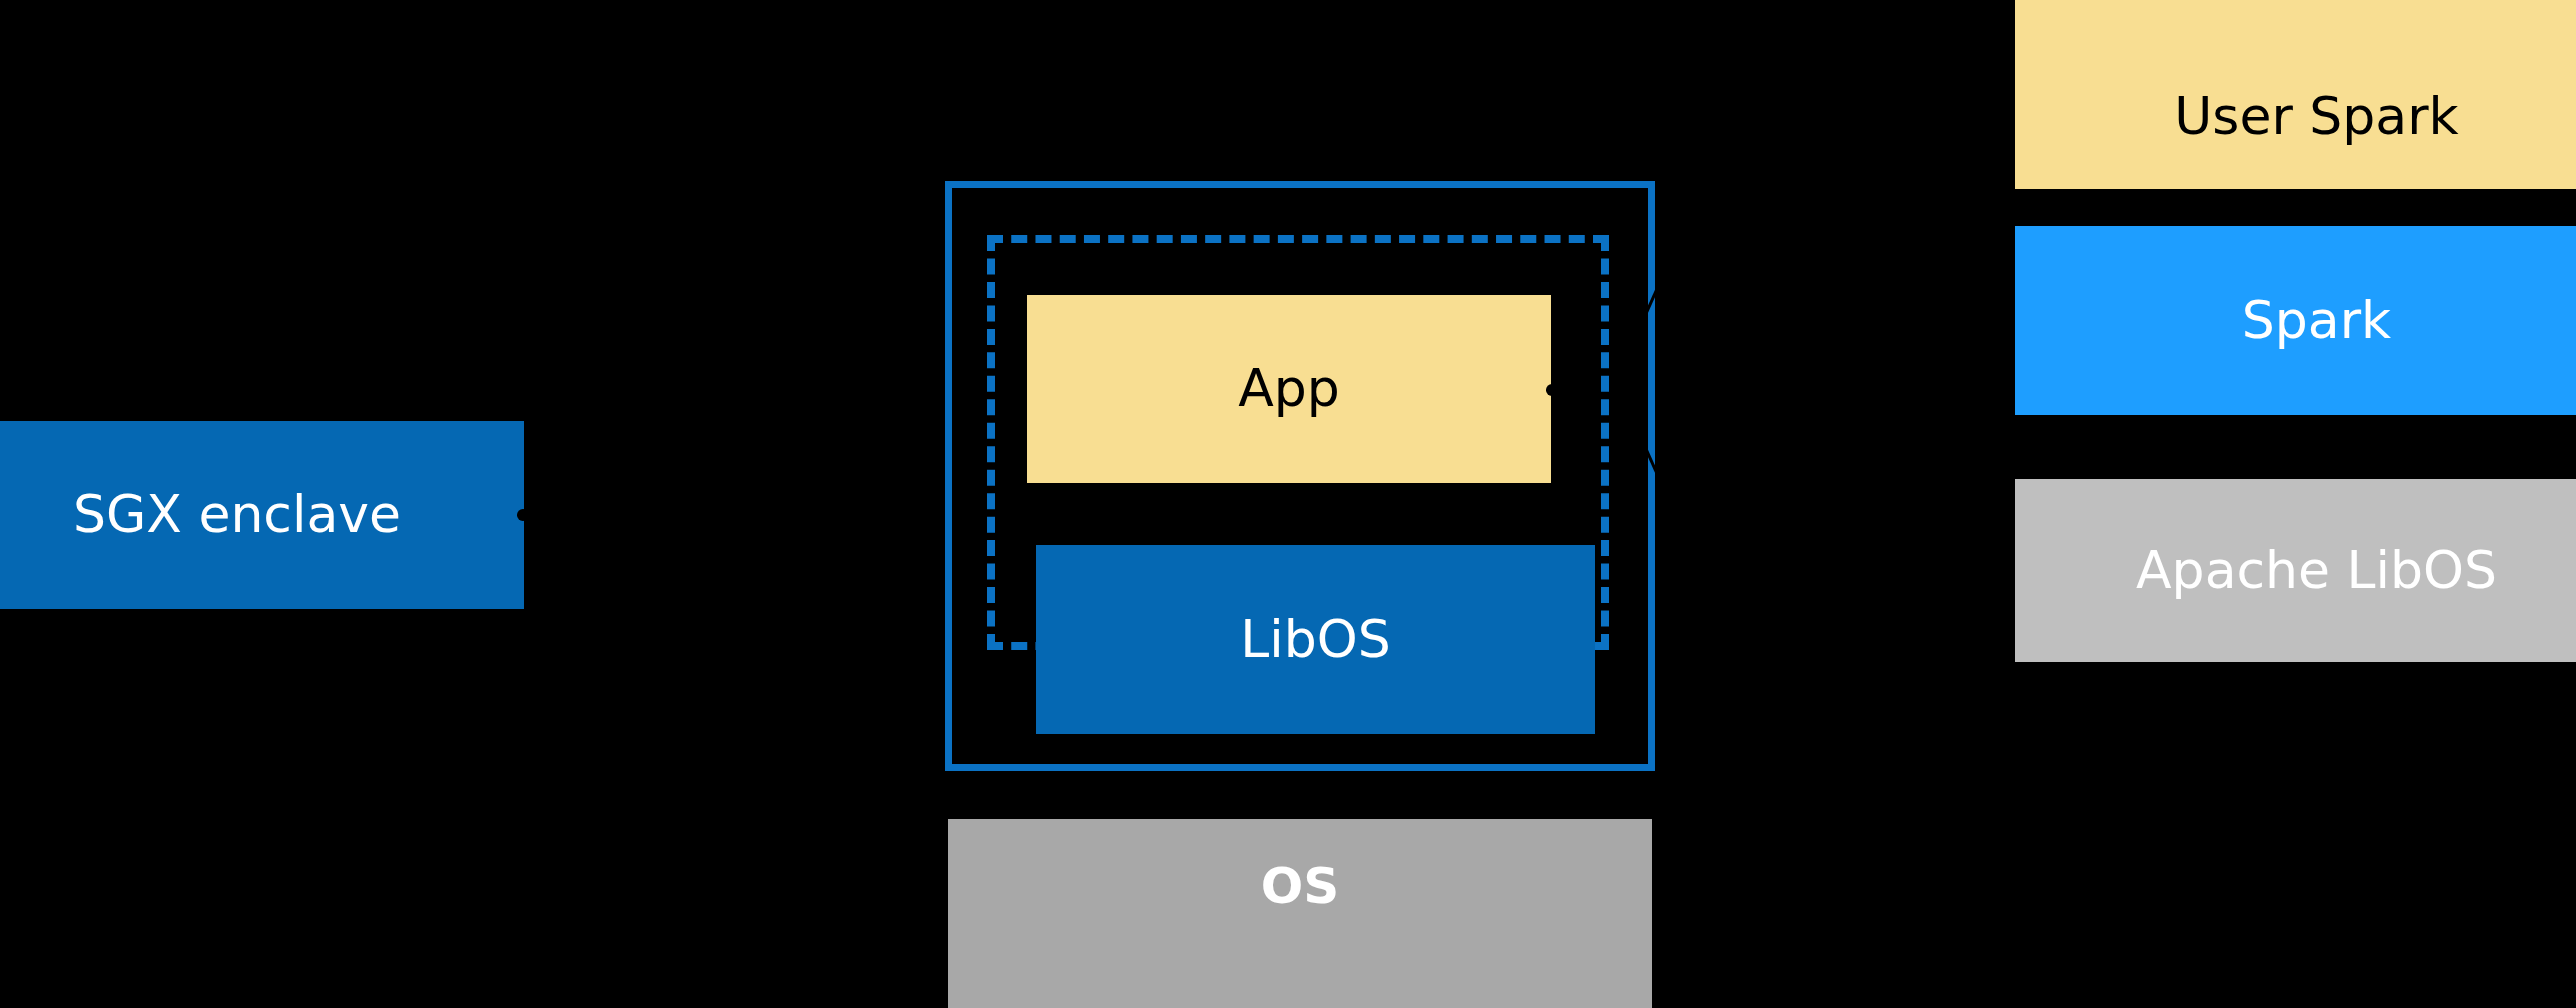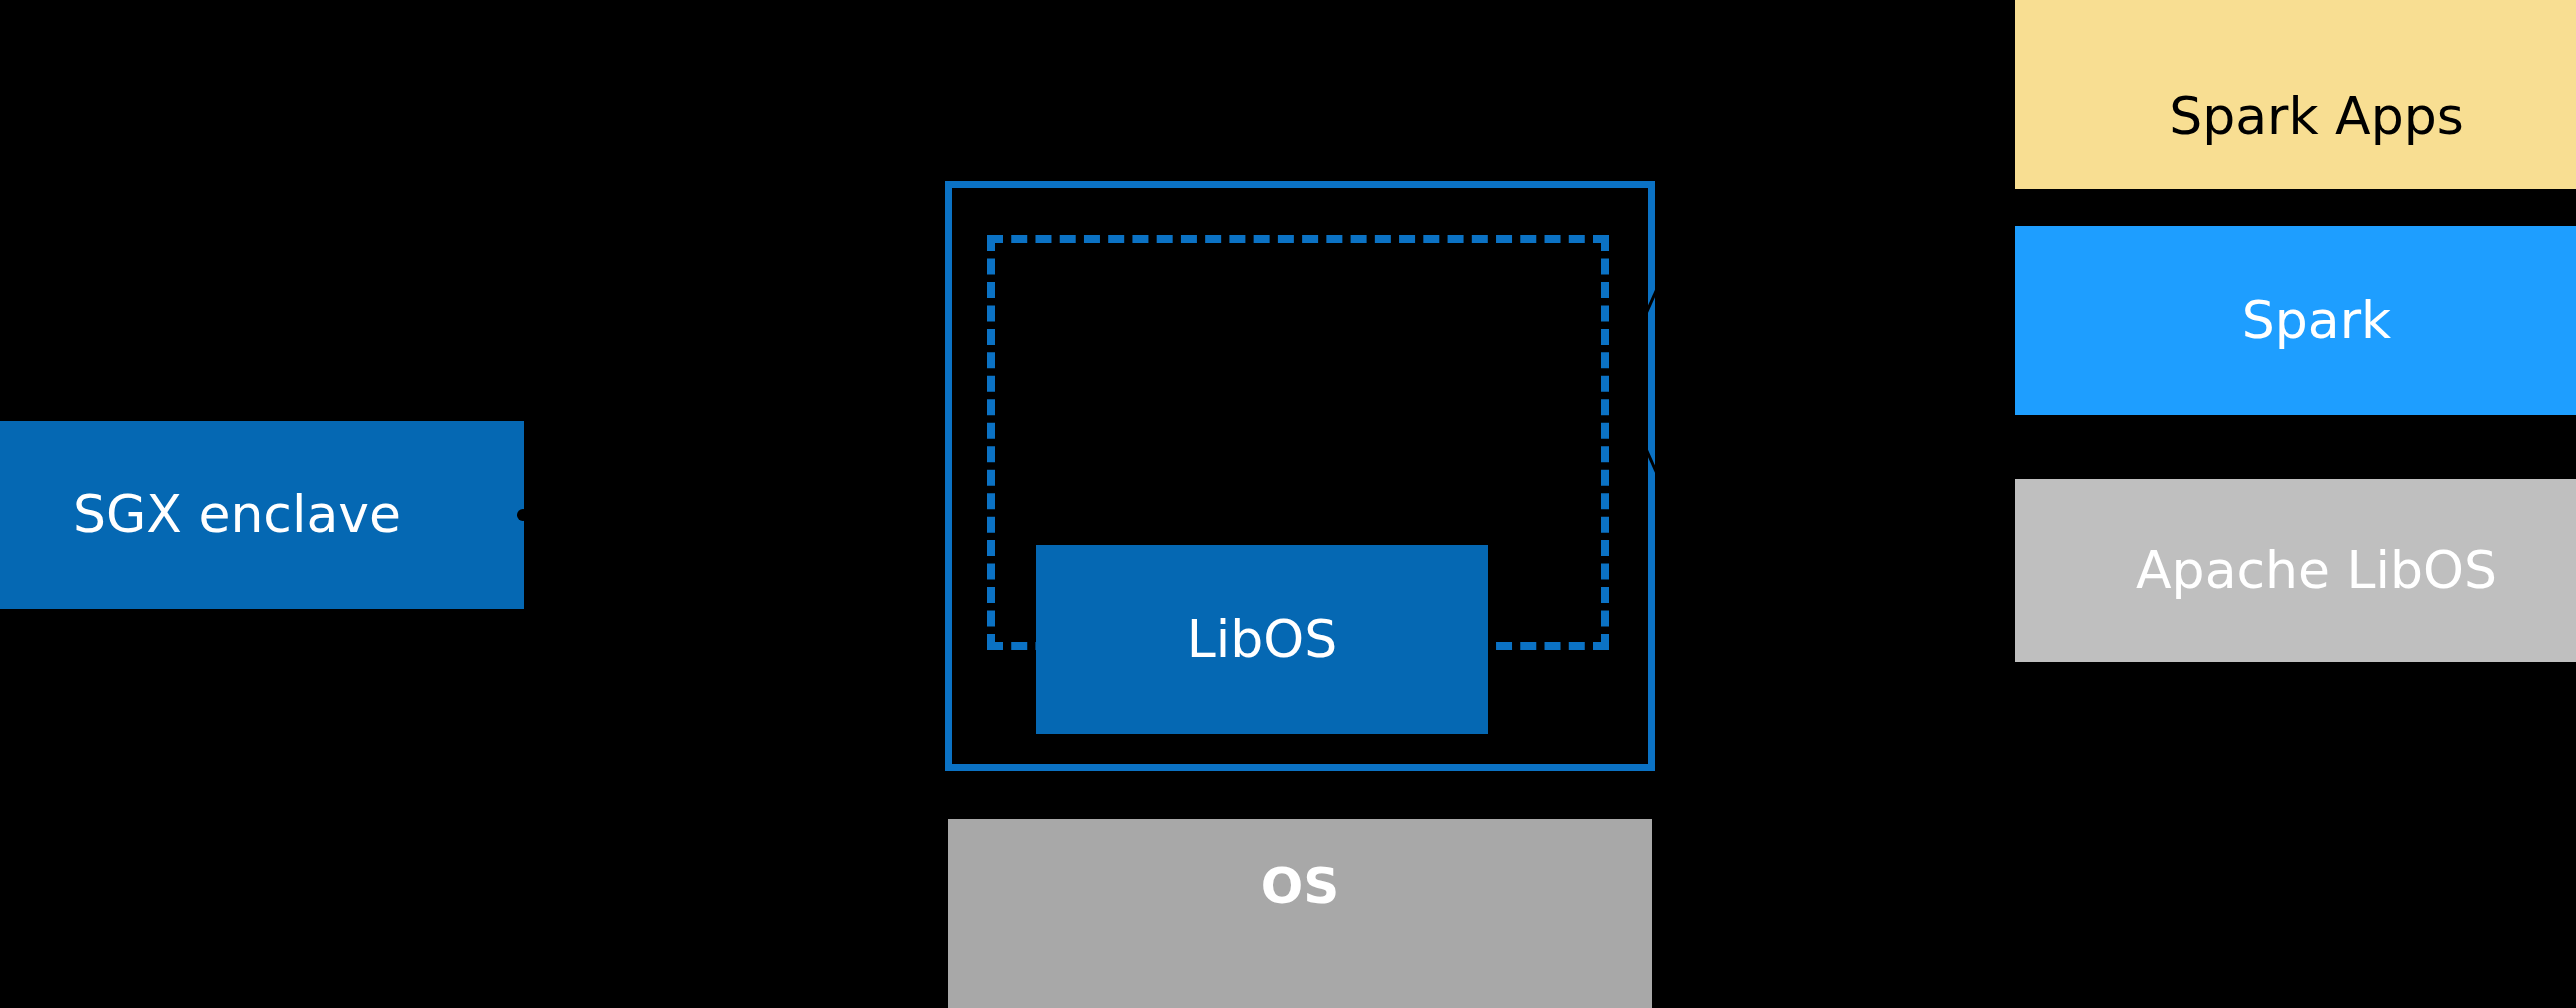--- a/index.html
+++ b/index.html
@@ -68,21 +68,21 @@
     height: 188px;
     background: #F8DE92;
     color: #000000;
     font-size: 52px;
   }
 
   
   .libos-box {
     left: 1036px;
     top: 545px;
-    width: 452px;
+    width: 559px;
     height: 189px;
     background: #0568B3;
     color: #FFFFFF;
     font-size: 52px;
   }
 
   
   .os-box {
     left: 948px;
     top: 819px;
@@ -147,38 +147,41 @@
   <div class="box sgx-enclave">
     <span>SGX enclave</span>
   </div>
 
   <div class="arrow-dot" style="left:517px; top:509px;"></div>
 
   <div class="box enclave-frame"></div>
 
   <div class="box libos-frame"></div>
 
+  <div class="box app-box">
+    <span>App</span>
+  </div>
 
   <div class="arrow-dot" style="left:1546px; top:384px;"></div>
 
   <div class="nick" style="left:1577px; top:310px; width:3.4px; height:37px; transform:rotate(24deg);"></div>
   <div class="nick" style="left:1649px; top:285px; width:3.4px; height:37px; transform:rotate(24deg);"></div>
   <div class="nick" style="left:1577px; top:423px; width:3.4px; height:34px; transform:rotate(-24deg);"></div>
   <div class="nick" style="left:1649px; top:442px; width:3.4px; height:34px; transform:rotate(-24deg);"></div>
 
   <div class="box libos-box">
     <span>LibOS</span>
   </div>
 
   <div class="box os-box">
     <span>OS</span>
   </div>
 
   <div class="box stack-user-apps">
-    <span>Spark Apps</span>
+    <span>User Spark</span>
   </div>
 
   <div class="box stack-bigdl">
     <span>Spark</span>
   </div>
 
   <div class="box stack-spark">
     <span>Apache LibOS</span>
   </div>
 

